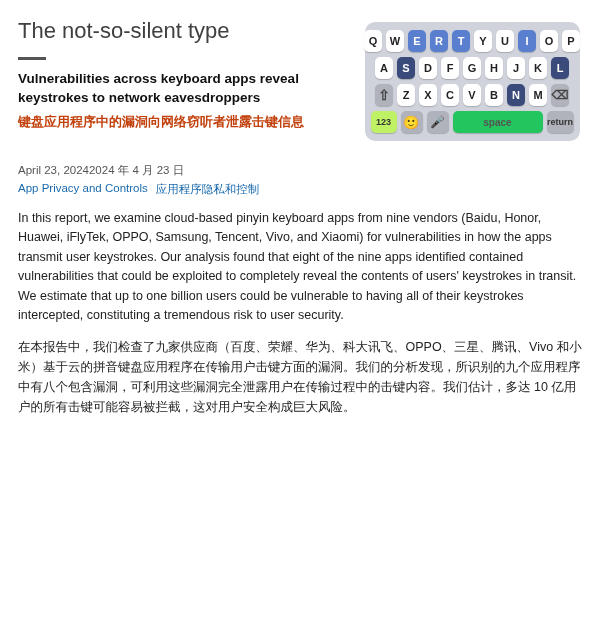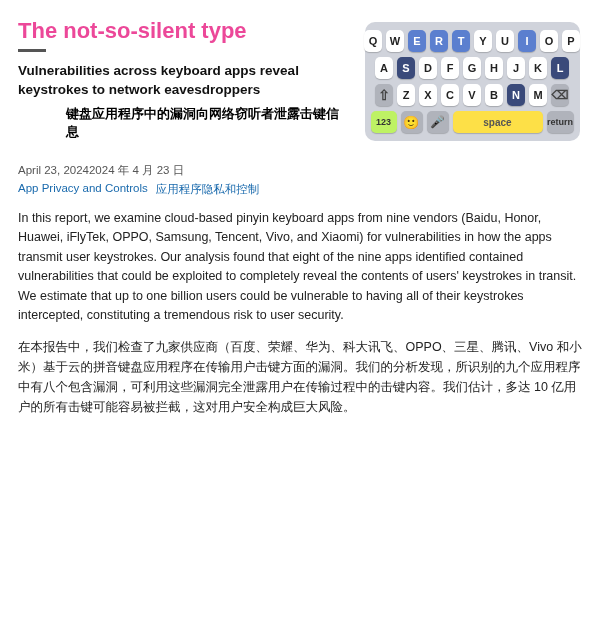--- a/index.html
+++ b/index.html
@@ -25,24 +25,24 @@
       gap: 16px;
       margin-bottom: 12px;
     }
     .title-block {
       flex: 1;
       display: flex;
       flex-direction: column;
     }
     .main-title-en {
       font-size: 22px;
-      font-weight: 700;
+      font-weight: 400;
       line-height: 1.15;
-      color: #ec4899;
-      margin-bottom: 6px;
+      color: #404040;
+      margin-bottom: 14px;
     }
     .main-title-zh {
       font-size: 20px;
       font-weight: 900;
       line-height: 1.2;
       color: #111;
       margin-bottom: 8px;
     }
     .divider {
       width: 28px;
@@ -54,22 +54,21 @@
       font-size: 13.5px;
       font-weight: 700;
       line-height: 1.35;
       color: #111;
       margin-bottom: 6px;
     }
     .subtitle-zh {
       font-size: 13px;
       font-weight: 700;
       line-height: 1.4;
-      color: #000000;
-      margin-left: 48px;
+      color: #c2410c;
     }
     
     .keyboard-block {
       width: 220px;
       flex-shrink: 0;
       display: flex;
       align-items: flex-start;
       justify-content: center;
       padding-top: 4px;
     }
@@ -136,21 +135,21 @@
       font-size: 13px;
       width: 22px;
     }
     .key.mic {
       background: #b0b3bb;
       font-size: 12px;
       width: 22px;
     }
     .key.space {
       flex: 1;
-      background: #fde047;
+      background: #22c55e;
       font-size: 10px;
       color: #555;
     }
     .key.return {
       background: #b0b3bb;
       font-size: 9px;
       color: #333;
       width: 27px;
     }
     

